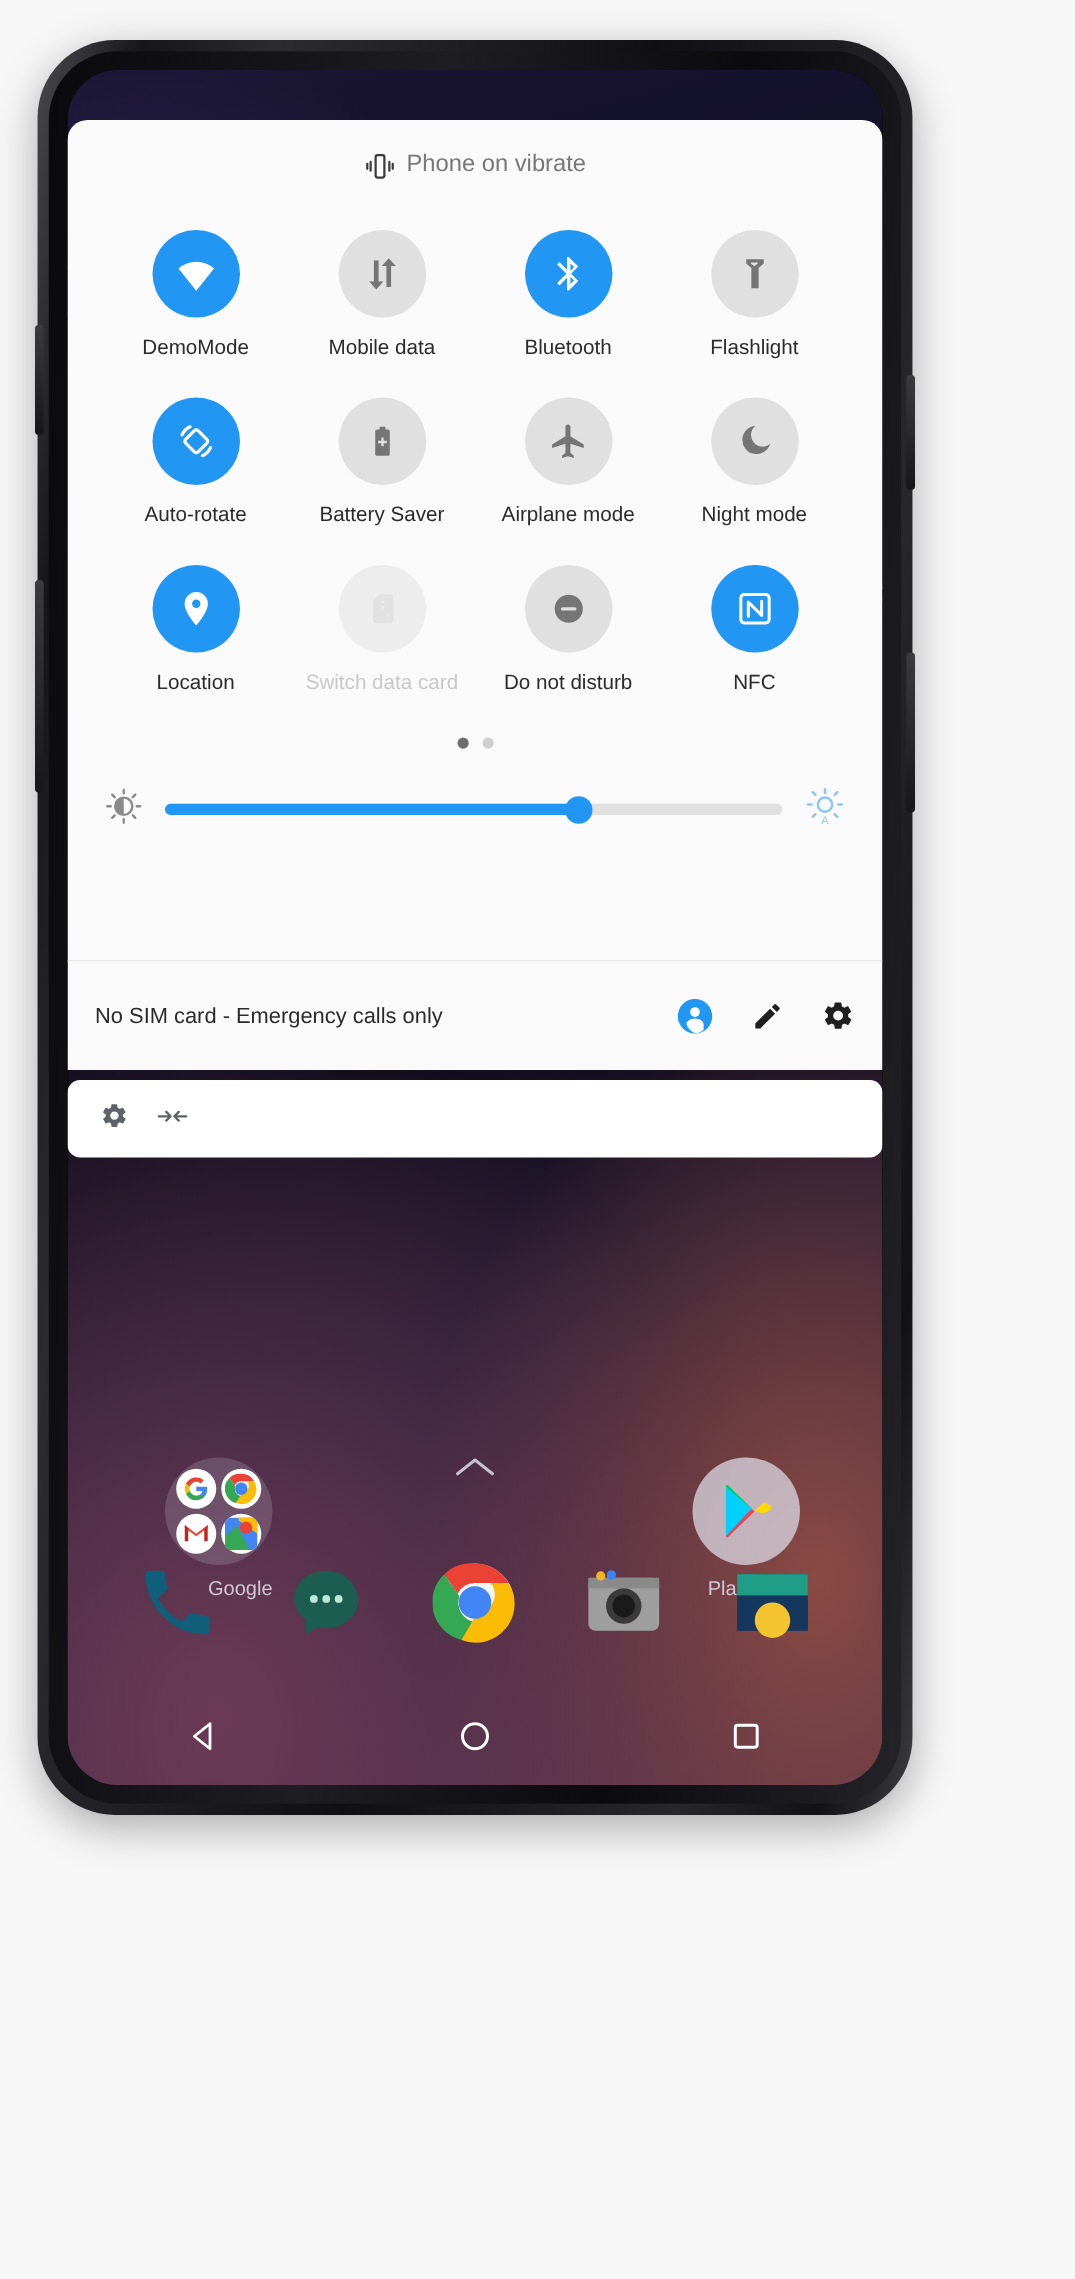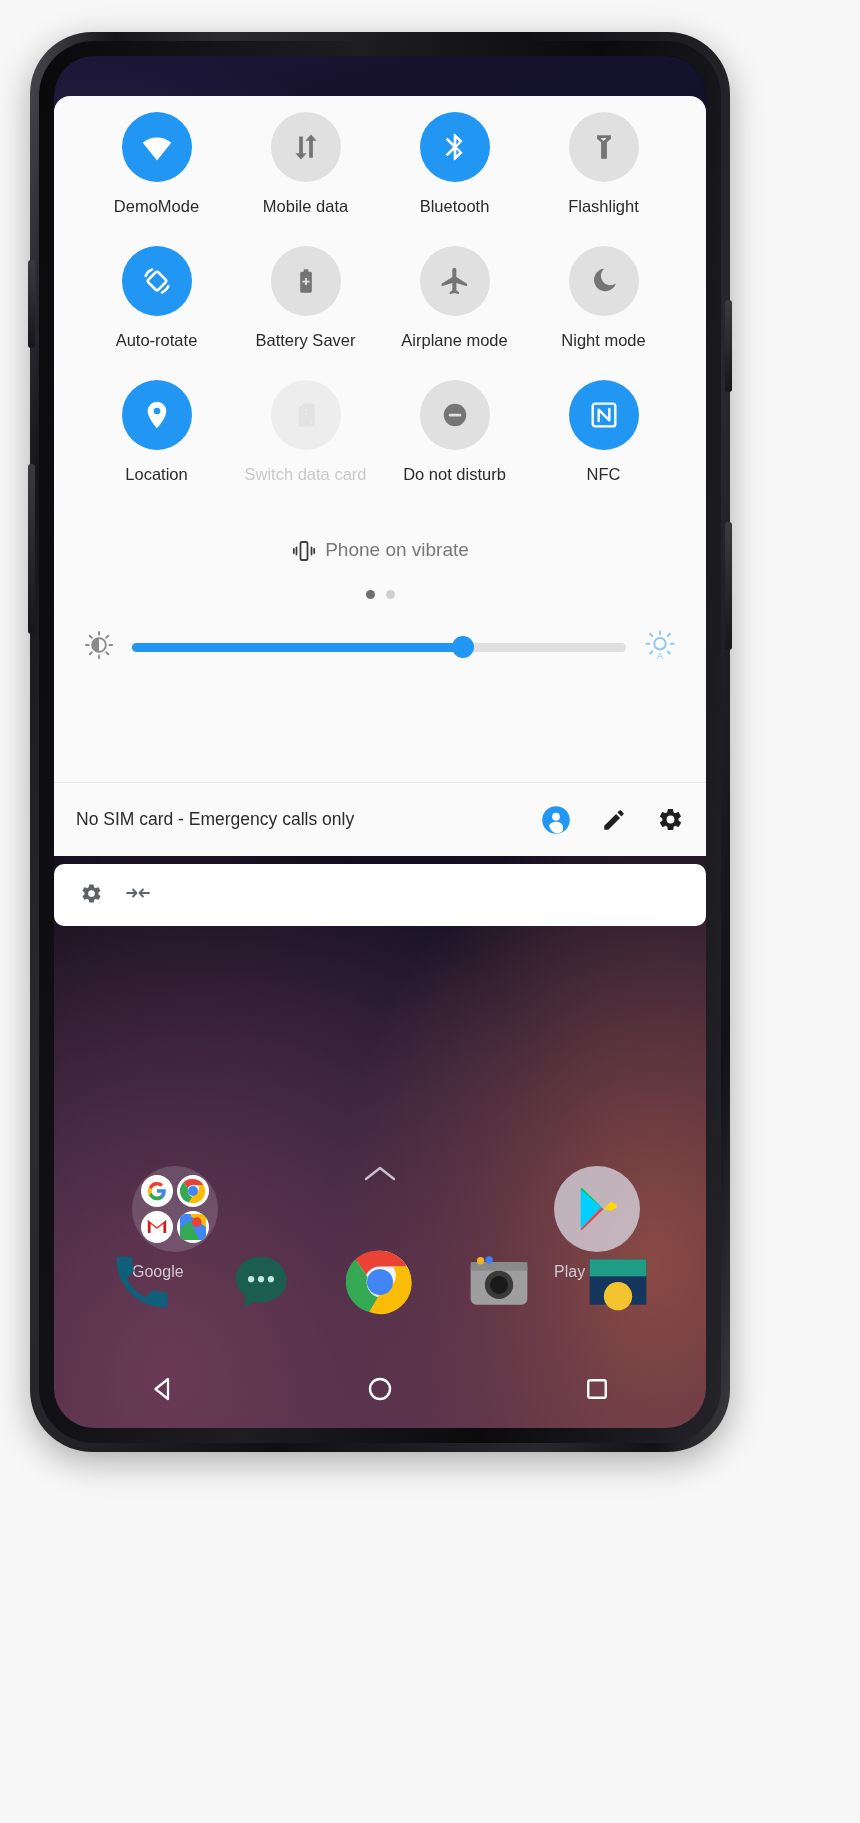--- a/index.html
+++ b/index.html
@@ -129,21 +129,21 @@
     position:absolute; left:0; top:0; height:100%; border-radius:5px;
     background:#2196f3;
   }
   #brightness-thumb {
     position:absolute; top:50%; transform: translate(-50%,-50%);
     width: 22px; height: 22px; border-radius:50%; background:#2196f3;
   }
 
   
   #qs-footer {
-    position:absolute; left:0; bottom:0; width:100%; height: 74px;
+    position:absolute; left:0; bottom:0; width:100%; height: 88px;
     border-top: 1px solid #e8e8e8;
     display:flex; align-items:center; padding: 0 22px;
   }
   #qs-footer-text { flex:1; font-size: 17.5px; color:#2b2b2b; }
   .footer-icon { margin-left: 30px; display:flex; align-items:center; }
 
   
   #notif-card {
     position:absolute; left: 0; top: 808px; width: 100%; height: 62px;
     background:#fff; border-radius: 10px;
@@ -161,21 +161,21 @@
       linear-gradient(165deg, #1a1533 0%, #0e0d23 28%, #07060f 48%, #241a33 72%, #4a2d4a 100%);
     z-index: 5;
   }
   .swoosh {
     position:absolute; border-radius: 50%;
     border: 2px solid rgba(150,120,200,0.22);
     transform: rotate(-18deg);
   }
   .swoosh.bright { border-color: rgba(255,170,130,0.40); border-width: 1.5px; }
 
-  .app-icon-wrap { position:absolute; display:flex; flex-direction:column; align-items:flex-start; }
+  .app-icon-wrap { position:absolute; display:flex; flex-direction:column; align-items:flex-end; }
   .app-label { margin-top: 11px; font-size: 16px; color:#cfc9d6; }
   .folder {
     width: 86px; height: 86px; border-radius: 50%;
     background: rgba(200,195,215,0.22);
     display:grid; grid-template-columns: 1fr 1fr; gap: 3px;
     align-items:center; justify-items:center; padding: 9px;
   }
   .mini { width: 32px; height: 32px; border-radius:50%; }
 
   #dock { position:absolute; left:0; bottom: 112px; width:100%;
@@ -340,154 +340,154 @@
       <span>
         <svg width="26" height="18" viewBox="0 0 26 18">
           <path d="M2 9 H11 M8 5.5 L11.5 9 L8 12.5" stroke="#5f6368" stroke-width="1.8" fill="none" stroke-linecap="round" stroke-linejoin="round"></path>
           <path d="M24 9 H15 M18 5.5 L14.5 9 L18 12.5" stroke="#5f6368" stroke-width="1.8" fill="none" stroke-linecap="round" stroke-linejoin="round"></path>
         </svg>
       </span>
     </div>
 
     <div id="qs-panel">
 
-      <div id="qs-tiles">
-
-        <div class="qs-row">
-          <div class="qs-tile">
-            <div class="qs-circle on">
-              <svg width="36" height="36" viewBox="0 0 24 24">
-                  <path fill="#fff" d="M12 21 L2.5 9.2a14.5 14.5 0 0 1 19 0z"></path>
-                </svg>
-            </div>
-            <div class="qs-label">DemoMode</div>
-          </div>
-
-          <div class="qs-tile">
-            <div class="qs-circle off">
-              <svg width="30" height="30" viewBox="0 0 24 24">
-                <path fill="#757575" d="M8 3.5 L8 17 L5 17 L9.5 22 L14 17 L11 17 L11 3.5z" transform="translate(-1.5,0)"></path>
-                <path fill="#757575" d="M16 20.5 L16 7 L19 7 L14.5 2 L10 7 L13 7 L13 20.5z" transform="translate(1.5,0)"></path>
-              </svg>
-            </div>
-            <div class="qs-label">Mobile data</div>
-          </div>
-
-          <div class="qs-tile">
-            <div class="qs-circle on">
-              <svg width="32" height="32" viewBox="0 0 24 24">
-                  <path fill="#fff" d="M17.7 7.7 12 2h-1v7.6L6.4 5 5 6.4 10.6 12 5 17.6 6.4 19 11 14.4V22h1l5.7-5.7-4.3-4.3 4.3-4.3zM13 5.8l2.2 2.2L13 10.2V5.8zm2.2 10.2L13 18.2v-4.4l2.2 2.2z"></path>
-                </svg>
-            </div>
-            <div class="qs-label">Bluetooth</div>
-          </div>
-
-          <div class="qs-tile">
-            <div class="qs-circle off">
-              <svg width="28" height="28" viewBox="0 0 24 24">
-                  <path fill="#757575" d="M6 2h12v3l-3.5 3v14h-5V8L6 5V2zm3.2 2.3v.6l2.3 2 2.3-2v-.6H9.2z"></path>
-                </svg>
-            </div>
-            <div class="qs-label">Flashlight</div>
-          </div>
-        </div>
-
-        <div class="qs-row">
-          <div class="qs-tile">
-            <div class="qs-circle on">
-              <svg width="36" height="36" viewBox="0 0 24 24">
-                <rect x="7.3" y="7.3" width="9.4" height="9.4" rx="1.4" fill="none" stroke="#fff" stroke-width="1.7" transform="rotate(45 12 12)"></rect>
-                <path d="M4.4 8.6A8.3 8.3 0 0 1 8.7 4.3" stroke="#fff" stroke-width="1.7" fill="none" stroke-linecap="round"></path>
-                <path d="M19.6 15.4a8.3 8.3 0 0 1-4.3 4.3" stroke="#fff" stroke-width="1.7" fill="none" stroke-linecap="round"></path>
-              </svg>
-            </div>
-            <div class="qs-label">Auto-rotate</div>
-          </div>
-
-          <div class="qs-tile">
-            <div class="qs-circle off">
-              <svg width="28" height="28" viewBox="0 0 24 24">
-                <path fill="#757575" d="M15.7 4H14V2h-4v2H8.3C7.6 4 7 4.6 7 5.3v15.4c0 .7.6 1.3 1.3 1.3h7.4c.7 0 1.3-.6 1.3-1.3V5.3c0-.7-.6-1.3-1.3-1.3z"></path>
-                <path fill="#e0e0e0" d="M12.8 9.5h-1.6v2.2H9v1.6h2.2v2.2h1.6v-2.2H15v-1.6h-2.2z"></path>
-              </svg>
-            </div>
-            <div class="qs-label">Battery Saver</div>
-          </div>
-
-          <div class="qs-tile">
-            <div class="qs-circle off">
-              <svg width="32" height="32" viewBox="0 0 24 24">
-                  <path fill="#757575" d="M21 16v-2l-8-5V3.5a1.5 1.5 0 0 0-3 0V9l-8 5v2l8-2.5V19l-2 1.5V22l3.5-1 3.5 1v-1.5L13 19v-5.5L21 16z"></path>
-                </svg>
-            </div>
-            <div class="qs-label">Airplane mode</div>
-          </div>
-
-          <div class="qs-tile">
-            <div class="qs-circle off">
-              <svg width="30" height="30" viewBox="0 0 24 24">
-                  <path fill="#757575" d="M12.3 2a9.1 9.1 0 1 0 9.4 11.8A7.3 7.3 0 0 1 12.3 2z"></path>
-                </svg>
-            </div>
-            <div class="qs-label">Night mode</div>
-          </div>
-        </div>
-
-        <div class="qs-row">
-          <div class="qs-tile">
-            <div class="qs-circle on">
-              <svg width="32" height="32" viewBox="0 0 24 24">
-                  <path fill="#fff" d="M12 2a7 7 0 0 0-7 7c0 5.2 7 13 7 13s7-7.8 7-13a7 7 0 0 0-7-7zm0 9.5A2.5 2.5 0 1 1 12 6.5a2.5 2.5 0 0 1 0 5z"></path>
-                </svg>
-            </div>
-            <div class="qs-label">Location</div>
-          </div>
-
-          <div class="qs-tile">
-            <div class="qs-circle disabled">
-              <svg width="28" height="28" viewBox="0 0 24 24">
-                <path fill="#e2e2e2" d="M17.5 2H10L5.5 6.5V20a2 2 0 0 0 2 2h10a2 2 0 0 0 2-2V4a2 2 0 0 0-2-2z"></path>
-                <path fill="#ededed" d="M12.2 6.2l1.6 1.9h-3.2zM12.2 12.3l-1.6-1.9h3.2z"></path>
-                <text x="14.4" y="19.4" font-size="5.2" fill="#ededed" font-family="sans-serif">1</text>
-              </svg>
-            </div>
-            <div class="qs-label disabled">Switch data card</div>
-          </div>
-
-          <div class="qs-tile">
-            <div class="qs-circle off">
-              <svg width="30" height="30" viewBox="0 0 24 24">
-                  <circle cx="12" cy="12" r="9" fill="#757575"></circle>
-                  <rect x="7" y="11" width="10" height="2.1" rx="1" fill="#e0e0e0"></rect>
-                </svg>
-            </div>
-            <div class="qs-label">Do not disturb</div>
-          </div>
-
-          <div class="qs-tile">
-            <div class="qs-circle on">
-              <svg width="32" height="32" viewBox="0 0 24 24">
-                <rect x="3.5" y="3.5" width="17" height="17" rx="2" fill="none" stroke="#fff" stroke-width="1.8"></rect>
-                <path d="M8 16.5 L8 8 L16 16 L16 7.5" stroke="#fff" stroke-width="1.8" fill="none" stroke-linecap="round" stroke-linejoin="round"></path>
-              </svg>
-            </div>
-            <div class="qs-label">NFC</div>
-          </div>
-        </div>
-      </div>
-
       <div id="qs-header">
         <span id="vibrate-icon">
           <svg width="26" height="26" viewBox="0 0 26 26">
             <rect x="9.5" y="4" width="7" height="18" rx="1.6" fill="none" stroke="#3c3c3c" stroke-width="1.8"></rect>
             <path d="M5.5 9.5 L5.5 16.5 M2.8 11 L2.8 15" stroke="#3c3c3c" stroke-width="1.8" stroke-linecap="round"></path>
             <path d="M20.5 9.5 L20.5 16.5 M23.2 11 L23.2 15" stroke="#3c3c3c" stroke-width="1.8" stroke-linecap="round"></path>
           </svg>
         </span>
         <span id="qs-header-label">Phone on vibrate</span>
+      </div>
+
+      <div id="qs-tiles">
+
+        <div class="qs-row">
+          <div class="qs-tile">
+            <div class="qs-circle on">
+              <svg width="36" height="36" viewBox="0 0 24 24">
+                  <path fill="#fff" d="M12 21 L2.5 9.2a14.5 14.5 0 0 1 19 0z"></path>
+                </svg>
+            </div>
+            <div class="qs-label">DemoMode</div>
+          </div>
+
+          <div class="qs-tile">
+            <div class="qs-circle off">
+              <svg width="30" height="30" viewBox="0 0 24 24">
+                <path fill="#757575" d="M8 3.5 L8 17 L5 17 L9.5 22 L14 17 L11 17 L11 3.5z" transform="translate(-1.5,0)"></path>
+                <path fill="#757575" d="M16 20.5 L16 7 L19 7 L14.5 2 L10 7 L13 7 L13 20.5z" transform="translate(1.5,0)"></path>
+              </svg>
+            </div>
+            <div class="qs-label">Mobile data</div>
+          </div>
+
+          <div class="qs-tile">
+            <div class="qs-circle on">
+              <svg width="32" height="32" viewBox="0 0 24 24">
+                  <path fill="#fff" d="M17.7 7.7 12 2h-1v7.6L6.4 5 5 6.4 10.6 12 5 17.6 6.4 19 11 14.4V22h1l5.7-5.7-4.3-4.3 4.3-4.3zM13 5.8l2.2 2.2L13 10.2V5.8zm2.2 10.2L13 18.2v-4.4l2.2 2.2z"></path>
+                </svg>
+            </div>
+            <div class="qs-label">Bluetooth</div>
+          </div>
+
+          <div class="qs-tile">
+            <div class="qs-circle off">
+              <svg width="28" height="28" viewBox="0 0 24 24">
+                  <path fill="#757575" d="M6 2h12v3l-3.5 3v14h-5V8L6 5V2zm3.2 2.3v.6l2.3 2 2.3-2v-.6H9.2z"></path>
+                </svg>
+            </div>
+            <div class="qs-label">Flashlight</div>
+          </div>
+        </div>
+
+        <div class="qs-row">
+          <div class="qs-tile">
+            <div class="qs-circle on">
+              <svg width="36" height="36" viewBox="0 0 24 24">
+                <rect x="7.3" y="7.3" width="9.4" height="9.4" rx="1.4" fill="none" stroke="#fff" stroke-width="1.7" transform="rotate(45 12 12)"></rect>
+                <path d="M4.4 8.6A8.3 8.3 0 0 1 8.7 4.3" stroke="#fff" stroke-width="1.7" fill="none" stroke-linecap="round"></path>
+                <path d="M19.6 15.4a8.3 8.3 0 0 1-4.3 4.3" stroke="#fff" stroke-width="1.7" fill="none" stroke-linecap="round"></path>
+              </svg>
+            </div>
+            <div class="qs-label">Auto-rotate</div>
+          </div>
+
+          <div class="qs-tile">
+            <div class="qs-circle off">
+              <svg width="28" height="28" viewBox="0 0 24 24">
+                <path fill="#757575" d="M15.7 4H14V2h-4v2H8.3C7.6 4 7 4.6 7 5.3v15.4c0 .7.6 1.3 1.3 1.3h7.4c.7 0 1.3-.6 1.3-1.3V5.3c0-.7-.6-1.3-1.3-1.3z"></path>
+                <path fill="#e0e0e0" d="M12.8 9.5h-1.6v2.2H9v1.6h2.2v2.2h1.6v-2.2H15v-1.6h-2.2z"></path>
+              </svg>
+            </div>
+            <div class="qs-label">Battery Saver</div>
+          </div>
+
+          <div class="qs-tile">
+            <div class="qs-circle off">
+              <svg width="32" height="32" viewBox="0 0 24 24">
+                  <path fill="#757575" d="M21 16v-2l-8-5V3.5a1.5 1.5 0 0 0-3 0V9l-8 5v2l8-2.5V19l-2 1.5V22l3.5-1 3.5 1v-1.5L13 19v-5.5L21 16z"></path>
+                </svg>
+            </div>
+            <div class="qs-label">Airplane mode</div>
+          </div>
+
+          <div class="qs-tile">
+            <div class="qs-circle off">
+              <svg width="30" height="30" viewBox="0 0 24 24">
+                  <path fill="#757575" d="M12.3 2a9.1 9.1 0 1 0 9.4 11.8A7.3 7.3 0 0 1 12.3 2z"></path>
+                </svg>
+            </div>
+            <div class="qs-label">Night mode</div>
+          </div>
+        </div>
+
+        <div class="qs-row">
+          <div class="qs-tile">
+            <div class="qs-circle on">
+              <svg width="32" height="32" viewBox="0 0 24 24">
+                  <path fill="#fff" d="M12 2a7 7 0 0 0-7 7c0 5.2 7 13 7 13s7-7.8 7-13a7 7 0 0 0-7-7zm0 9.5A2.5 2.5 0 1 1 12 6.5a2.5 2.5 0 0 1 0 5z"></path>
+                </svg>
+            </div>
+            <div class="qs-label">Location</div>
+          </div>
+
+          <div class="qs-tile">
+            <div class="qs-circle disabled">
+              <svg width="28" height="28" viewBox="0 0 24 24">
+                <path fill="#e2e2e2" d="M17.5 2H10L5.5 6.5V20a2 2 0 0 0 2 2h10a2 2 0 0 0 2-2V4a2 2 0 0 0-2-2z"></path>
+                <path fill="#ededed" d="M12.2 6.2l1.6 1.9h-3.2zM12.2 12.3l-1.6-1.9h3.2z"></path>
+                <text x="14.4" y="19.4" font-size="5.2" fill="#ededed" font-family="sans-serif">1</text>
+              </svg>
+            </div>
+            <div class="qs-label disabled">Switch data card</div>
+          </div>
+
+          <div class="qs-tile">
+            <div class="qs-circle off">
+              <svg width="30" height="30" viewBox="0 0 24 24">
+                  <circle cx="12" cy="12" r="9" fill="#757575"></circle>
+                  <rect x="7" y="11" width="10" height="2.1" rx="1" fill="#e0e0e0"></rect>
+                </svg>
+            </div>
+            <div class="qs-label">Do not disturb</div>
+          </div>
+
+          <div class="qs-tile">
+            <div class="qs-circle on">
+              <svg width="32" height="32" viewBox="0 0 24 24">
+                <rect x="3.5" y="3.5" width="17" height="17" rx="2" fill="none" stroke="#fff" stroke-width="1.8"></rect>
+                <path d="M8 16.5 L8 8 L16 16 L16 7.5" stroke="#fff" stroke-width="1.8" fill="none" stroke-linecap="round" stroke-linejoin="round"></path>
+              </svg>
+            </div>
+            <div class="qs-label">NFC</div>
+          </div>
+        </div>
       </div>
 
       <div id="qs-dots">
         <div class="dot active"></div>
         <div class="dot"></div>
       </div>
 
       <div id="brightness-row">
         <span>
           <svg width="30" height="30" viewBox="0 0 24 24">

